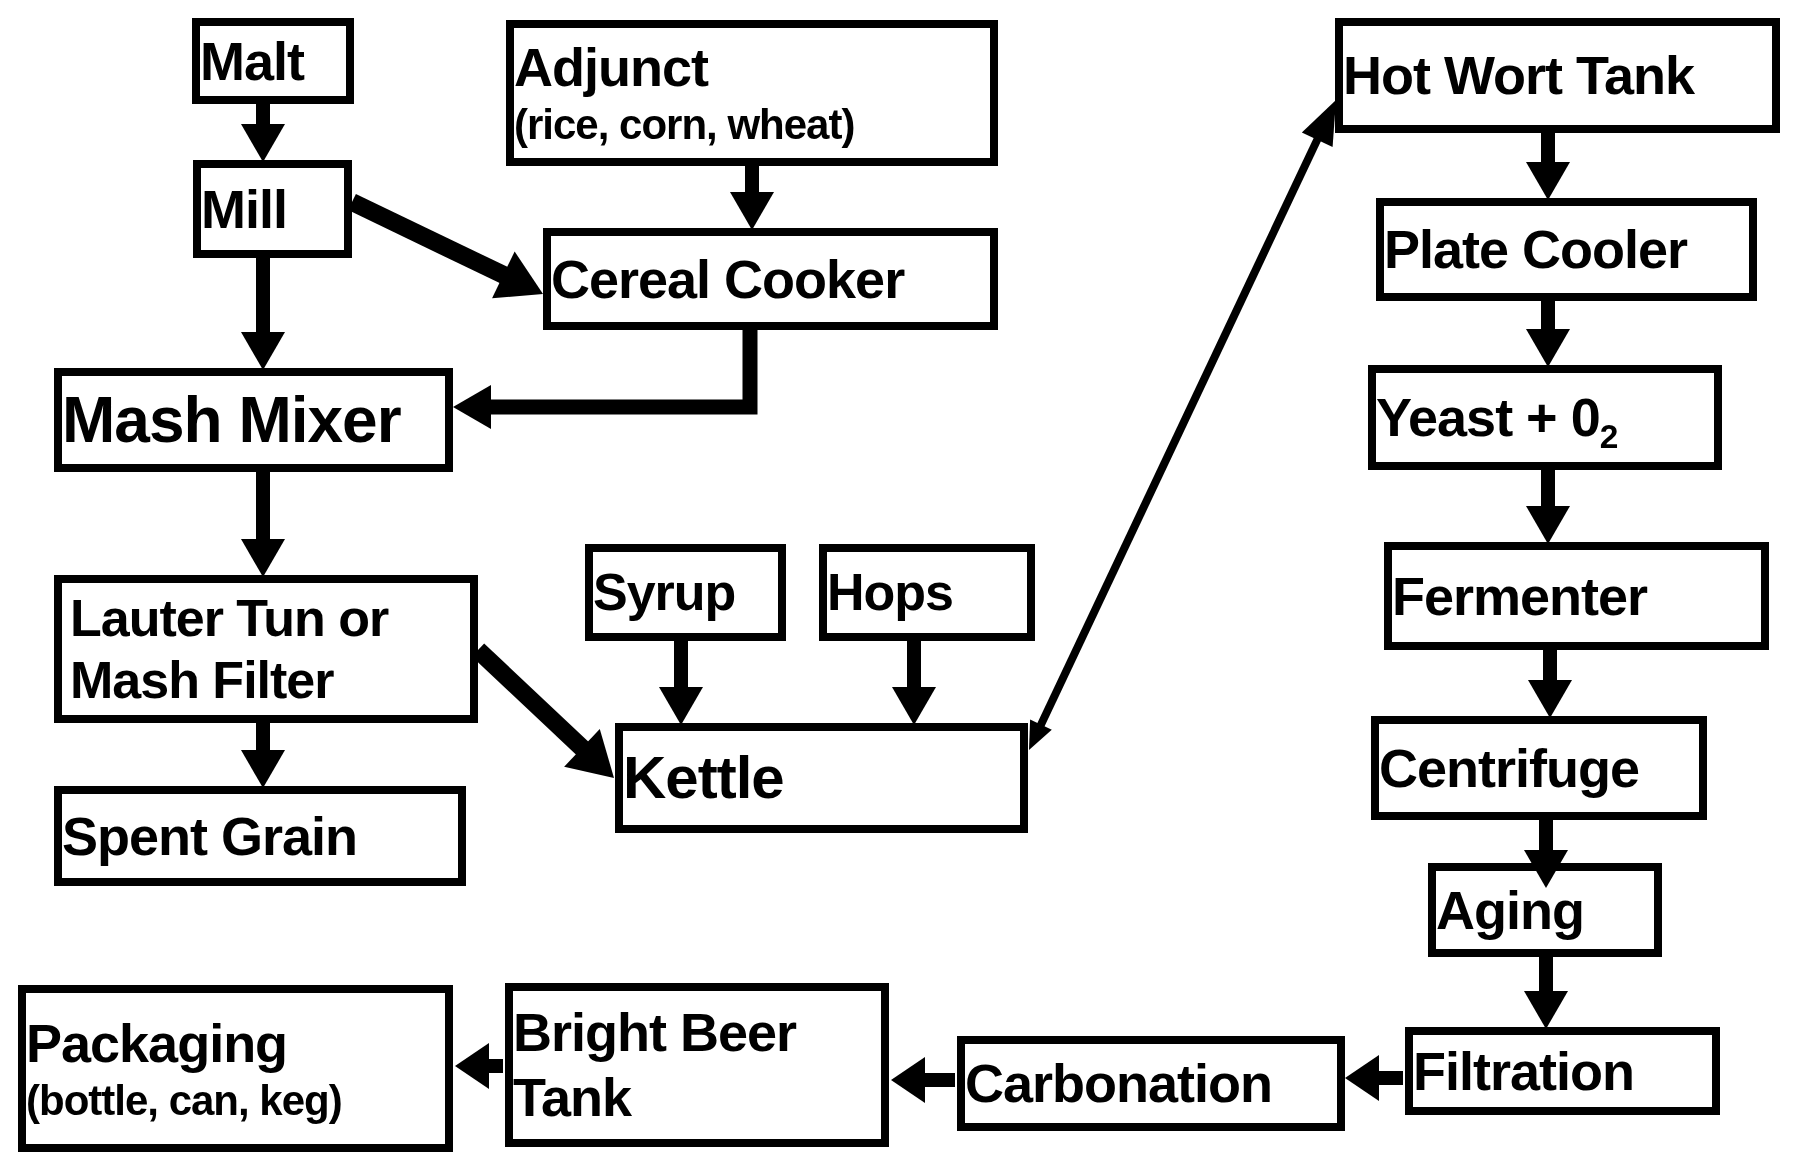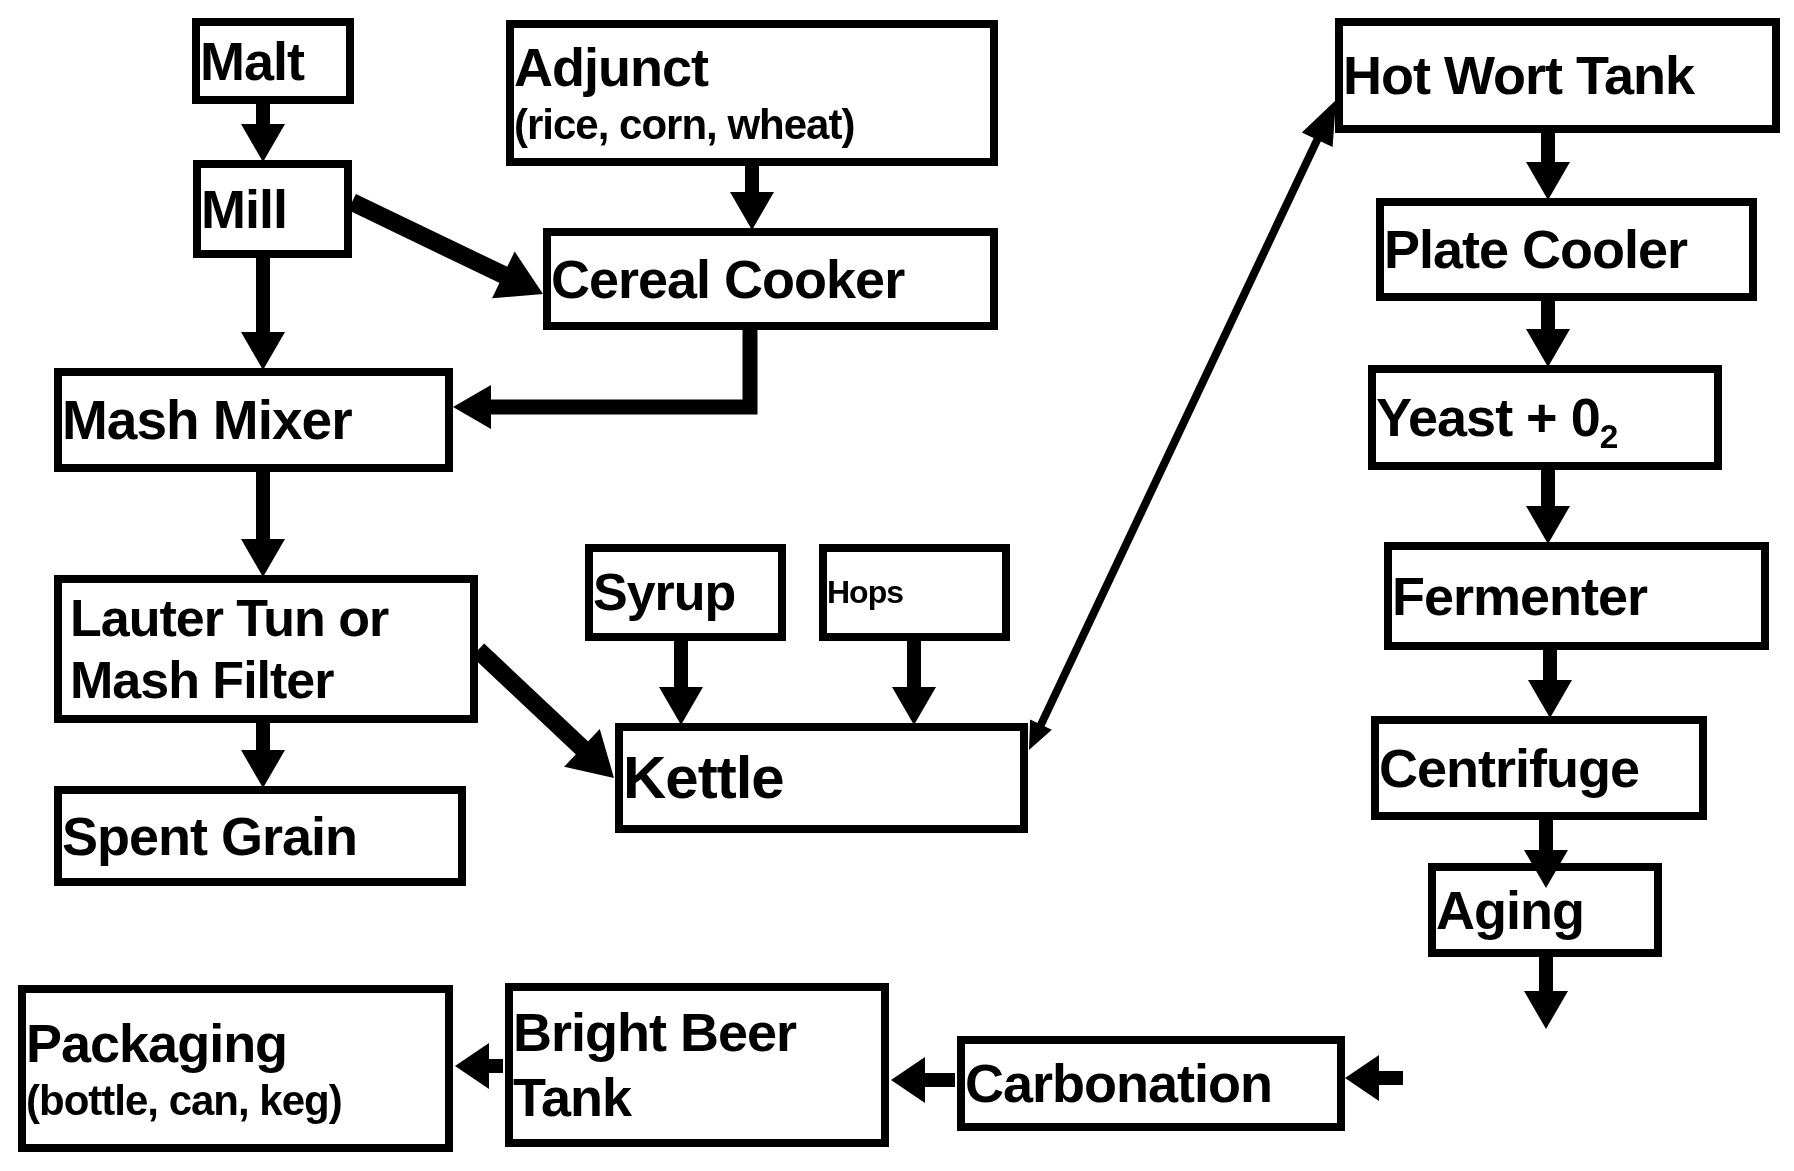--- a/index.html
+++ b/index.html
@@ -125,34 +125,34 @@
     <div class="node" style="left: 506px; top: 20px; width: 492px; height: 146px; font-size: 54px;">
       <div class="lbl"><span>Adjunct</span></div>
       <div class="note" style="font-size: 42px;">(rice, corn, wheat)</div>
     </div>
     <div class="node" style="left: 193px; top: 160px; width: 159px; height: 98px; font-size: 54px;">
       <div class="lbl"><span>Mill</span></div>
     </div>
     <div class="node" style="left: 543px; top: 228px; width: 455px; height: 102px; font-size: 54px;">
       <div class="lbl"><span>Cereal Cooker</span></div>
     </div>
-    <div class="node" style="left: 54px; top: 368px; width: 399px; height: 104px; font-size: 55px;">
+    <div class="node" style="left: 54px; top: 368px; width: 399px; height: 104px; font-size: 64px;">
       <div class="lbl"><span>Mash Mixer</span></div>
     </div>
     <div class="node" style="left: 54px; top: 575px; width: 424px; height: 148px; font-size: 52px; padding-left: 8px;">
       <div class="lbl"><span>Lauter Tun or</span></div>
       <div class="lbl">Mash Filter</div>
     </div>
     <div class="node" style="left: 54px; top: 786px; width: 412px; height: 100px; font-size: 54px;">
       <div class="lbl"><span>Spent Grain</span></div>
     </div>
     <div class="node" style="left: 585px; top: 544px; width: 201px; height: 97px; font-size: 52px;">
       <div class="lbl"><span>Syrup</span></div>
     </div>
-    <div class="node" style="left: 819px; top: 544px; width: 191px; height: 97px; font-size: 32px;">
+    <div class="node" style="left: 819px; top: 544px; width: 216px; height: 97px; font-size: 52px;">
       <div class="lbl"><span>Hops</span></div>
     </div>
     <div class="node" style="left: 615px; top: 723px; width: 413px; height: 110px; font-size: 60px;">
       <div class="lbl"><span>Kettle</span></div>
     </div>
     <div class="node" style="left: 1335px; top: 18px; width: 445px; height: 115px; font-size: 54px;">
       <div class="lbl"><span>Hot Wort Tank</span></div>
     </div>
     <div class="node" style="left: 1376px; top: 198px; width: 381px; height: 103px; font-size: 54px;">
       <div class="lbl"><span>Plate Cooler</span></div>
@@ -162,20 +162,23 @@
     </div>
     <div class="node" style="left: 1384px; top: 542px; width: 385px; height: 108px; font-size: 54px;">
       <div class="lbl"><span>Fermenter</span></div>
     </div>
     <div class="node" style="left: 1371px; top: 716px; width: 336px; height: 104px; font-size: 54px;">
       <div class="lbl"><span>Centrifuge</span></div>
     </div>
     <div class="node" style="left: 1428px; top: 863px; width: 234px; height: 94px; font-size: 54px;">
       <div class="lbl"><span>Aging</span></div>
     </div>
+    <div class="node" style="left: 1405px; top: 1027px; width: 315px; height: 88px; font-size: 54px;">
+      <div class="lbl"><span>Filtration</span></div>
+    </div>
     <div class="node" style="left: 957px; top: 1036px; width: 388px; height: 95px; font-size: 54px;">
       <div class="lbl"><span>Carbonation</span></div>
     </div>
     <div class="node" style="left: 505px; top: 983px; width: 384px; height: 164px; font-size: 54px;">
       <div class="lbl"><span>Bright Beer</span></div>
       <div class="lbl">Tank</div>
     </div>
     <div class="node" style="left: 18px; top: 985px; width: 435px; height: 167px; font-size: 54px;">
       <div class="lbl"><span>Packaging</span></div>
       <div class="note" style="font-size: 42px;">(bottle, can, keg)</div>

